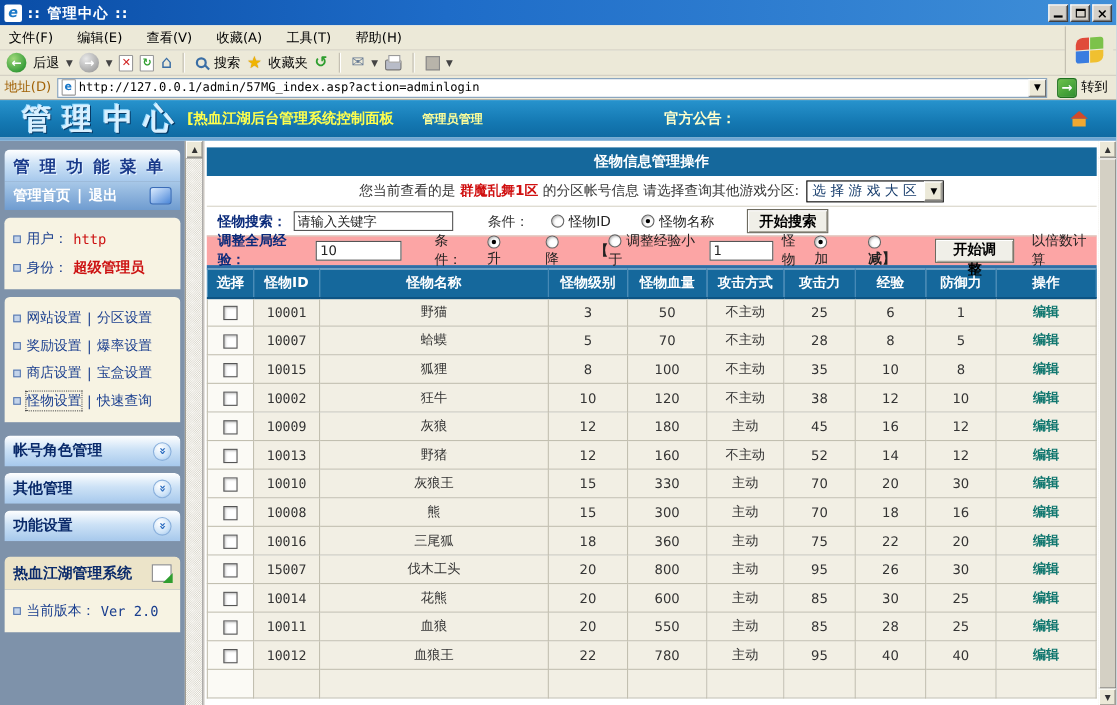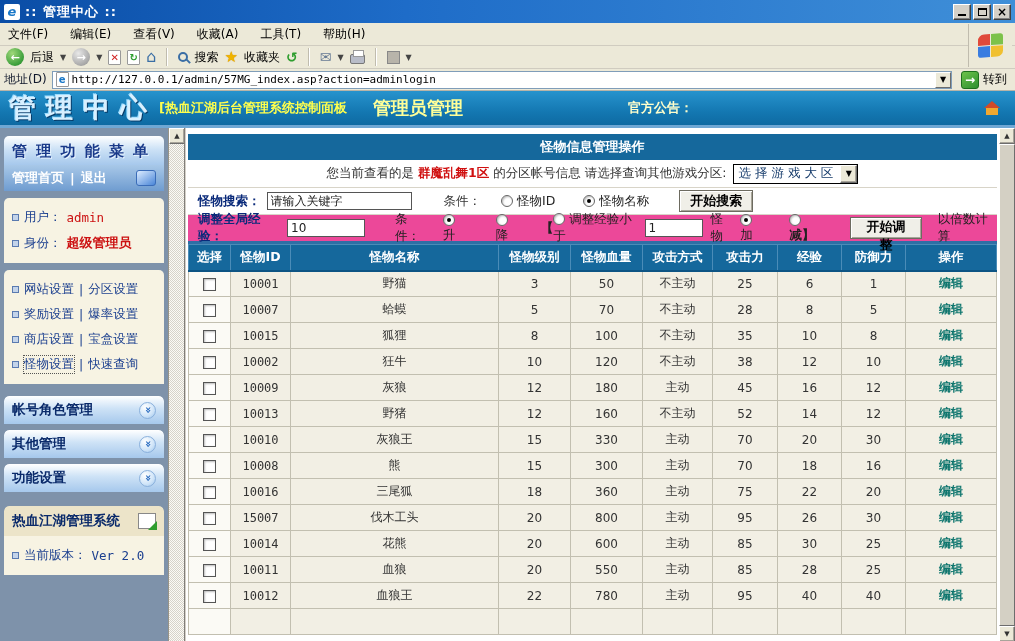--- a/index.html
+++ b/index.html
@@ -44,33 +44,33 @@
   .magnifier::after { content:""; position:absolute; width:6px; height:2px; background:#3a6ea5; transform:rotate(45deg); right:-5px; bottom:-2px; }
   .star { color:#f0b400; font-size:15px; text-shadow:0 0 1px #c08000; line-height:15px; }
   .history-g { color:#2f9e2f; font-size:14px; font-weight:bold; line-height:14px; }
   .mail-g { color:#667a94; font-size:14px; line-height:14px; }
   .printer { width:15px; height:10px; background:#b8bcc8; border:1px solid #777; border-radius:2px; position:relative; margin-top:4px; }
   .printer::before { content:""; position:absolute; top:-5px; left:2px; width:9px; height:5px; background:#fff; border:1px solid #999; }
   .graybox { width:13px; height:13px; background:#b8b4aa; border:1px solid #888; }
 
   
   .addressbar { height:22px; background:#ece9d8; border-bottom:1px solid #b8b4a8; display:flex; align-items:center; padding:0 4px; gap:5px; }
-  .addr-label { color:#0f172a; }
+  .addr-label { color:#a16207; }
   .addr-field { flex:1; height:18px; background:#fff; border:1px solid #7f9db9; display:flex; align-items:center; position:relative; }
   .addr-field .page-ico { margin:0 3px; color:#1a78c8; }
   .addr-input { flex:1; border:none; outline:none; font-family:"DejaVu Sans Mono","Liberation Mono",monospace; font-size:11px; color:#000; height:14px; }
   .addr-dd { width:16px; height:16px; background:#ece9d8; border:1px solid; border-color:#fff #6d6d6d #6d6d6d #fff; display:flex; align-items:center; justify-content:center; font-size:8px; }
   .go-btn { display:flex; align-items:center; gap:4px; padding:0 4px; }
   .go-ico { width:18px; height:18px; border-radius:3px; background:linear-gradient(145deg,#6cc24a,#2f8f2f); color:#fff; font-weight:bold; display:flex; align-items:center; justify-content:center; font-size:12px; border:1px solid #1d701d; }
 
   
-  .banner { height:37px; background:linear-gradient(180deg,#2793cd 0%,#1478b2 60%,#0e6aa2 100%); border-bottom:3px solid #6fa7d4; display:flex; align-items:center; padding:0 9px; position:relative; }
+  .banner { height:37px; background:linear-gradient(180deg,#2793cd 0%,#1478b2 60%,#0e6aa2 100%); border-bottom:3px solid #6fa7d4; display:flex; align-items:center; padding:0 20px; position:relative; }
   .logo-text { font-size:27px; font-weight:bold; color:#d8f0ff; letter-spacing:10px; text-shadow:1px 1px 0 #083a66, -1px -1px 0 #9adcff; white-space:nowrap; }
   .banner-sub { color:#ffff4d; font-weight:bold; font-size:13px; margin-left:2px; white-space:nowrap; }
-  .banner-admin { color:#ffff99; font-weight:bold; font-size:18px; margin-left:26px; }
+  .banner-admin { color:#ffff99; font-weight:bold; font-size:11px; margin-left:26px; }
   .banner-notice { color:#ffffcc; font-weight:bold; font-size:13px; margin-left:165px; }
   .banner-home { margin-left:auto; width:16px; height:14px; position:relative; margin-right:6px; }
   .banner-home .roof { width:0; height:0; border-left:8px solid transparent; border-right:8px solid transparent; border-bottom:7px solid #d04a2a; }
   .banner-home .base { width:12px; height:7px; background:#f0a830; margin-left:2px; }
 
   
   .content { display:flex; height:514px; overflow:hidden; }
   .sidebar { width:184px; background:#7e92aa; position:relative; padding:8px 20px 0 4px; flex-shrink:0; }
   .sb-scroll { position:absolute; top:0; right:0; bottom:0; width:16px; border-left:1px solid #989488;
     background-image:linear-gradient(45deg,#d6d3ca 25%,transparent 25%,transparent 75%,#d6d3ca 75%),linear-gradient(45deg,#d6d3ca 25%,transparent 25%,transparent 75%,#d6d3ca 75%); background-size:2px 2px; background-position:0 0,1px 1px; background-color:#fbfaf6; }
@@ -104,21 +104,21 @@
   .main-thumb { position:absolute; top:16px; bottom:16px; left:0; width:16px; background:#d4d0c4; border:1px solid; border-color:#fff #6d6d6d #6d6d6d #fff; }
   .main-scroll .scroll-btn.bottom { position:absolute; bottom:0; }
 
   .panel-title { margin-top:6px; height:26px; background:#15689c; color:#fff; font-weight:bold; font-size:13px; display:flex; align-items:center; justify-content:center; }
   .info-row { height:27px; display:flex; align-items:center; justify-content:center; gap:4px; font-size:12.5px; color:#333; }
   .zone-red { color:#d01010; font-weight:bold; }
   .zone-select { height:20px; border:1px solid #000; background:#fff; display:flex; align-items:center; padding-left:5px; gap:4px; color:#143a6a; font-size:12.5px; margin-left:2px; }
   .sel-dd { width:17px; height:18px; background:#ece9d8; border:1px solid; border-color:#fff #6d6d6d #6d6d6d #fff; box-shadow:inset -1px -1px 0 #a8a49a; display:flex; align-items:center; justify-content:center; font-size:8px; color:#000; margin-left:3px; }
 
   .filter-row { height:27px; display:flex; align-items:center; padding-left:10px; font-size:12.5px; color:#222; border-top:1px solid #d8d4c8; }
-  .filter-row.alt { background:#ec4899; }
+  .filter-row.alt { background:#fca5a5; }
   .f-label { color:#0a2a7a; font-weight:bold; margin-right:6px; }
   .f-input { height:18px; border:1px solid #555; background:#fff; font-size:12px; padding:0 3px; color:#222; font-family:"DejaVu Sans","Liberation Sans",sans-serif; }
   .radio { width:12px; height:12px; border-radius:50%; border:1px solid #666; background:#fff; display:inline-block; position:relative; margin-right:4px; vertical-align:-2px; box-shadow:inset 1px 1px 2px #bbb; }
   .radio.checked::after { content:""; position:absolute; left:3px; top:3px; width:4px; height:4px; border-radius:50%; background:#000; }
   .btn3d { height:22px; background:#f0efe8; border:1px solid #6d6b60; box-shadow:inset 1px 1px 0 #fff, inset -1px -1px 0 #a8a599; font-weight:bold; font-size:13px; color:#000; padding:0 10px; font-family:"DejaVu Sans","Liberation Sans",sans-serif; }
   .blue-divider { height:3px; background:#2f6ea5; margin-top:0; }
 
   
   table.monster { width:100%; border-collapse:collapse; table-layout:fixed; }
   table.monster th { background:#15689c; color:#fff; font-weight:bold; font-size:12.5px; height:26px; border:1px solid #4a8cb8; border-bottom:2px solid #0d5484; }
@@ -245,21 +245,21 @@
           <span class="item-divider" style="color:#fff">|</span>
           <span>退出</span>
           <div class="deco-ico"></div>
         </div>
       </div>
 
       <div class="sb-box sb-cream">
         <div class="sb-line">
           <span class="bullet"></span>
           <span>用户：</span>
-          <span class="sb-user-val">admin</span>
+          <span class="sb-user-val">http</span>
         </div>
         <div class="sb-line">
           <span class="bullet"></span>
           <span>身份：</span>
           <span class="sb-role-val">超级管理员</span>
         </div>
       </div>
 
       <div class="sb-box">
         <div class="sb-cream">

